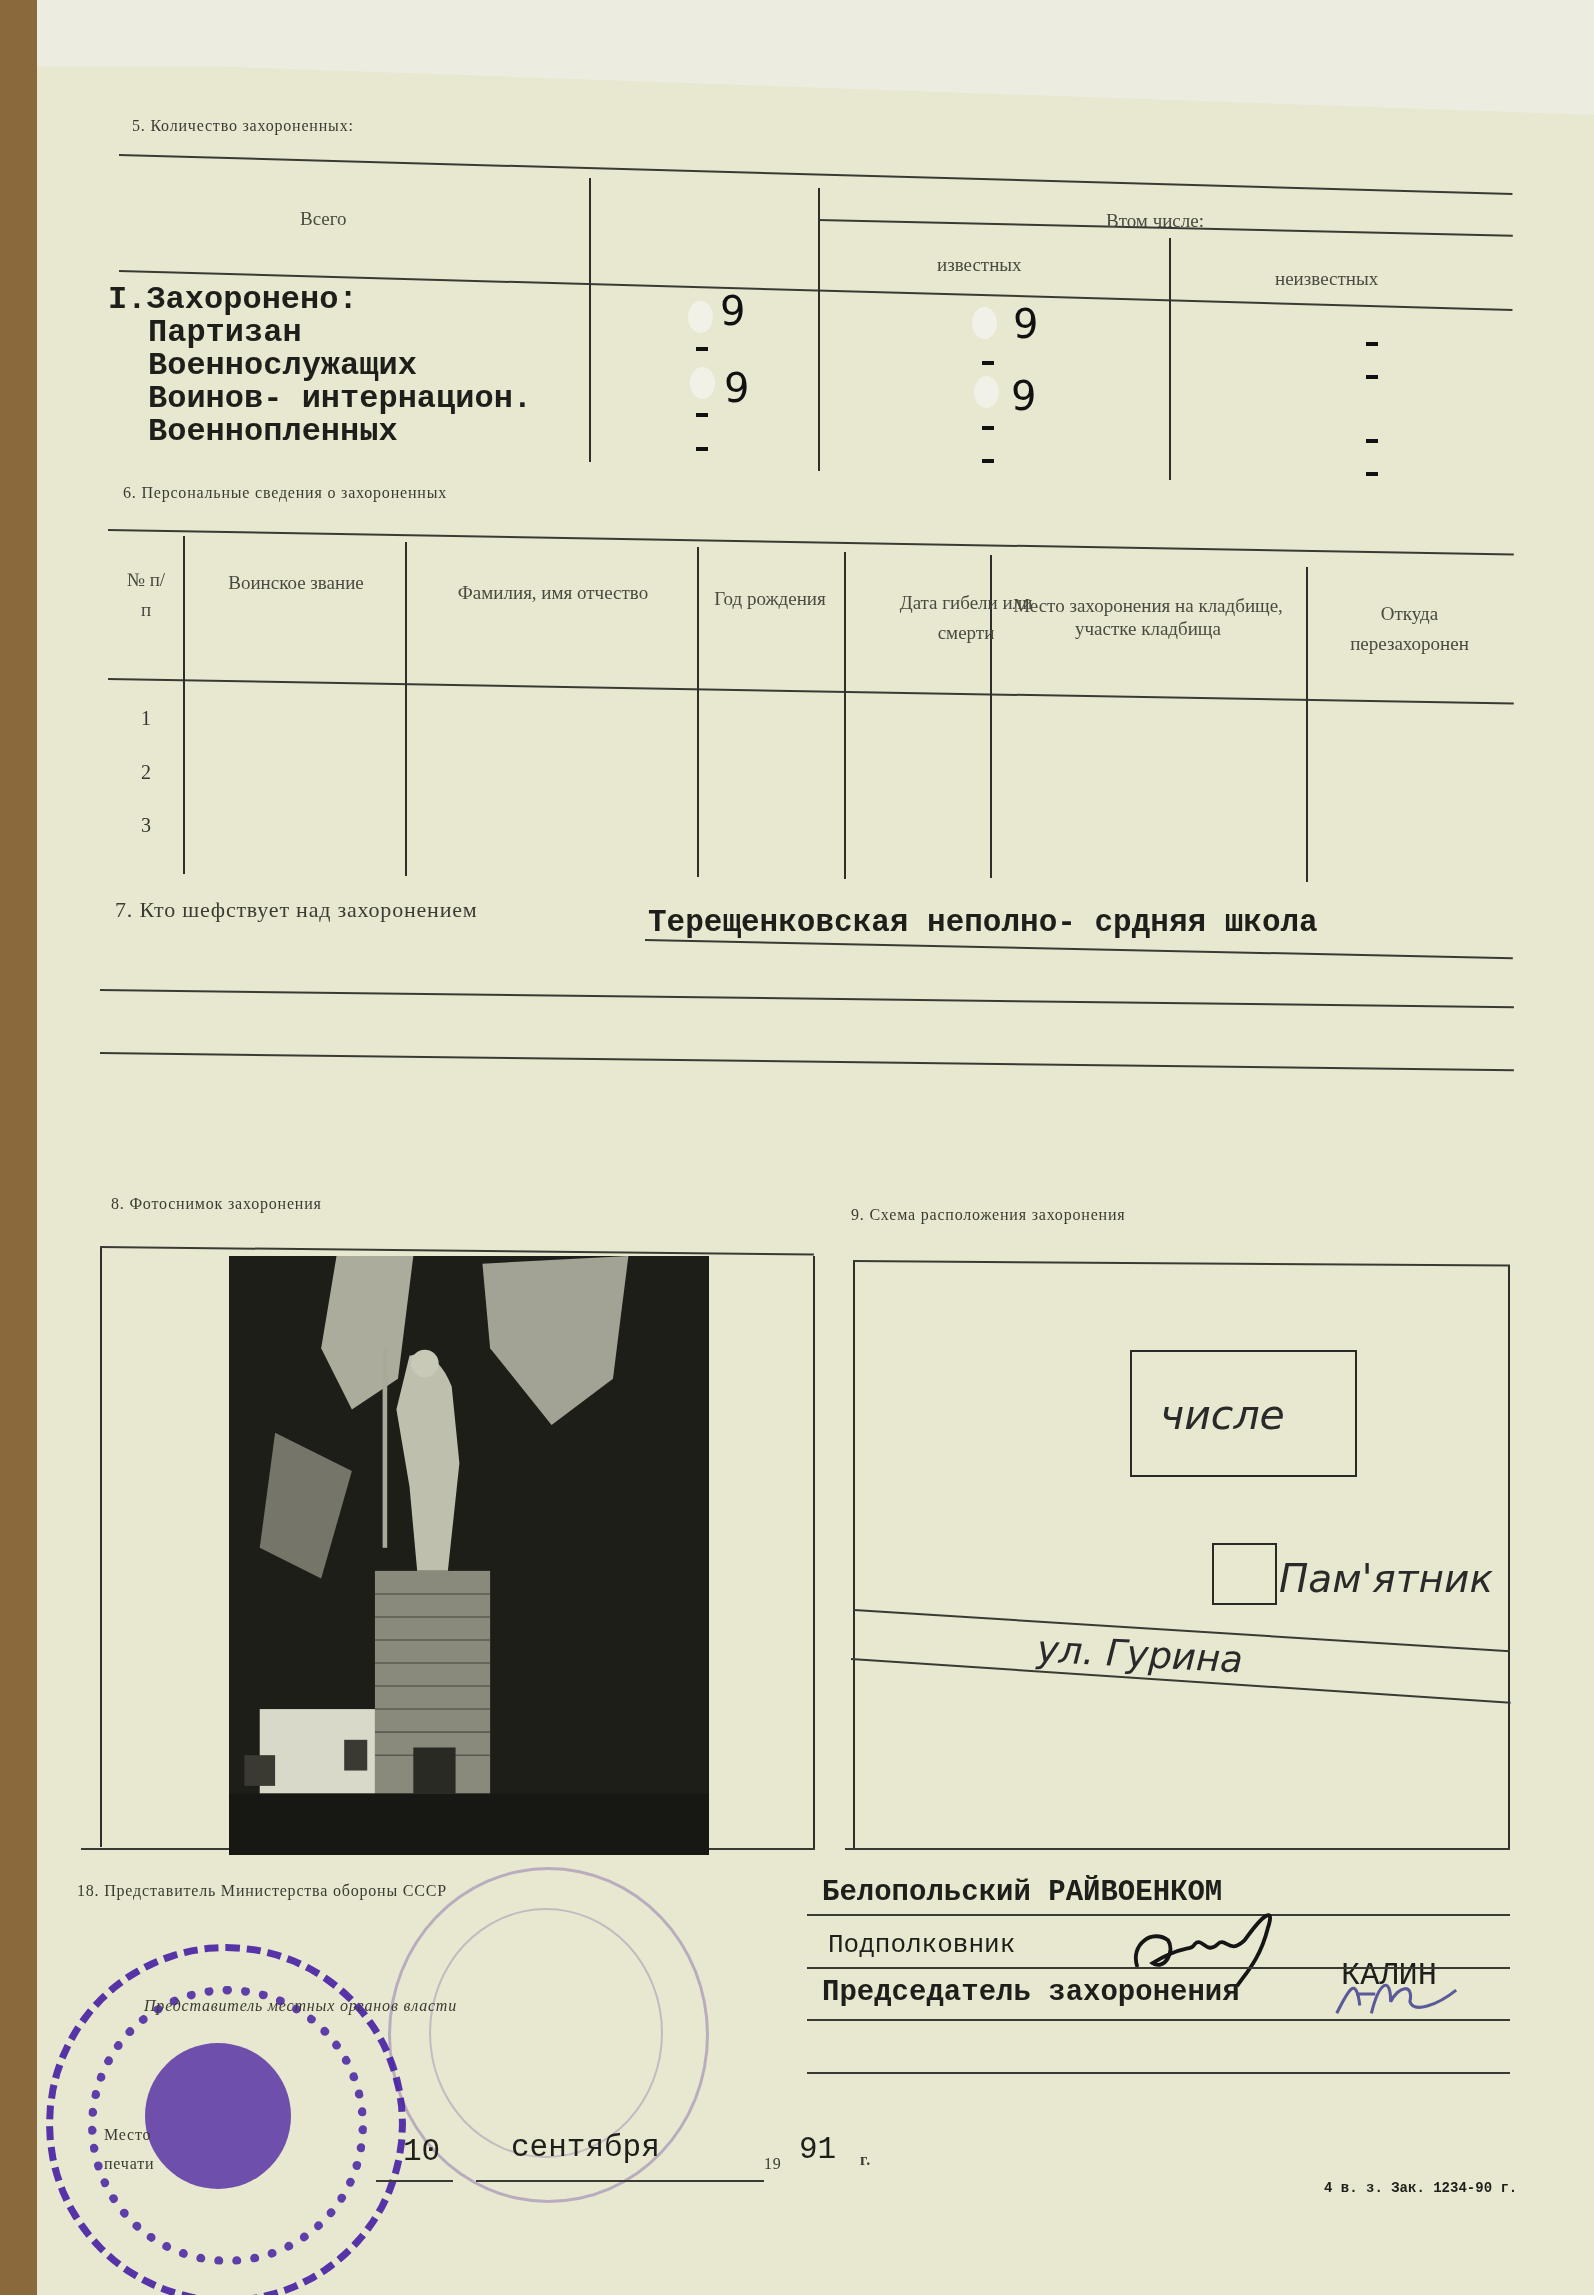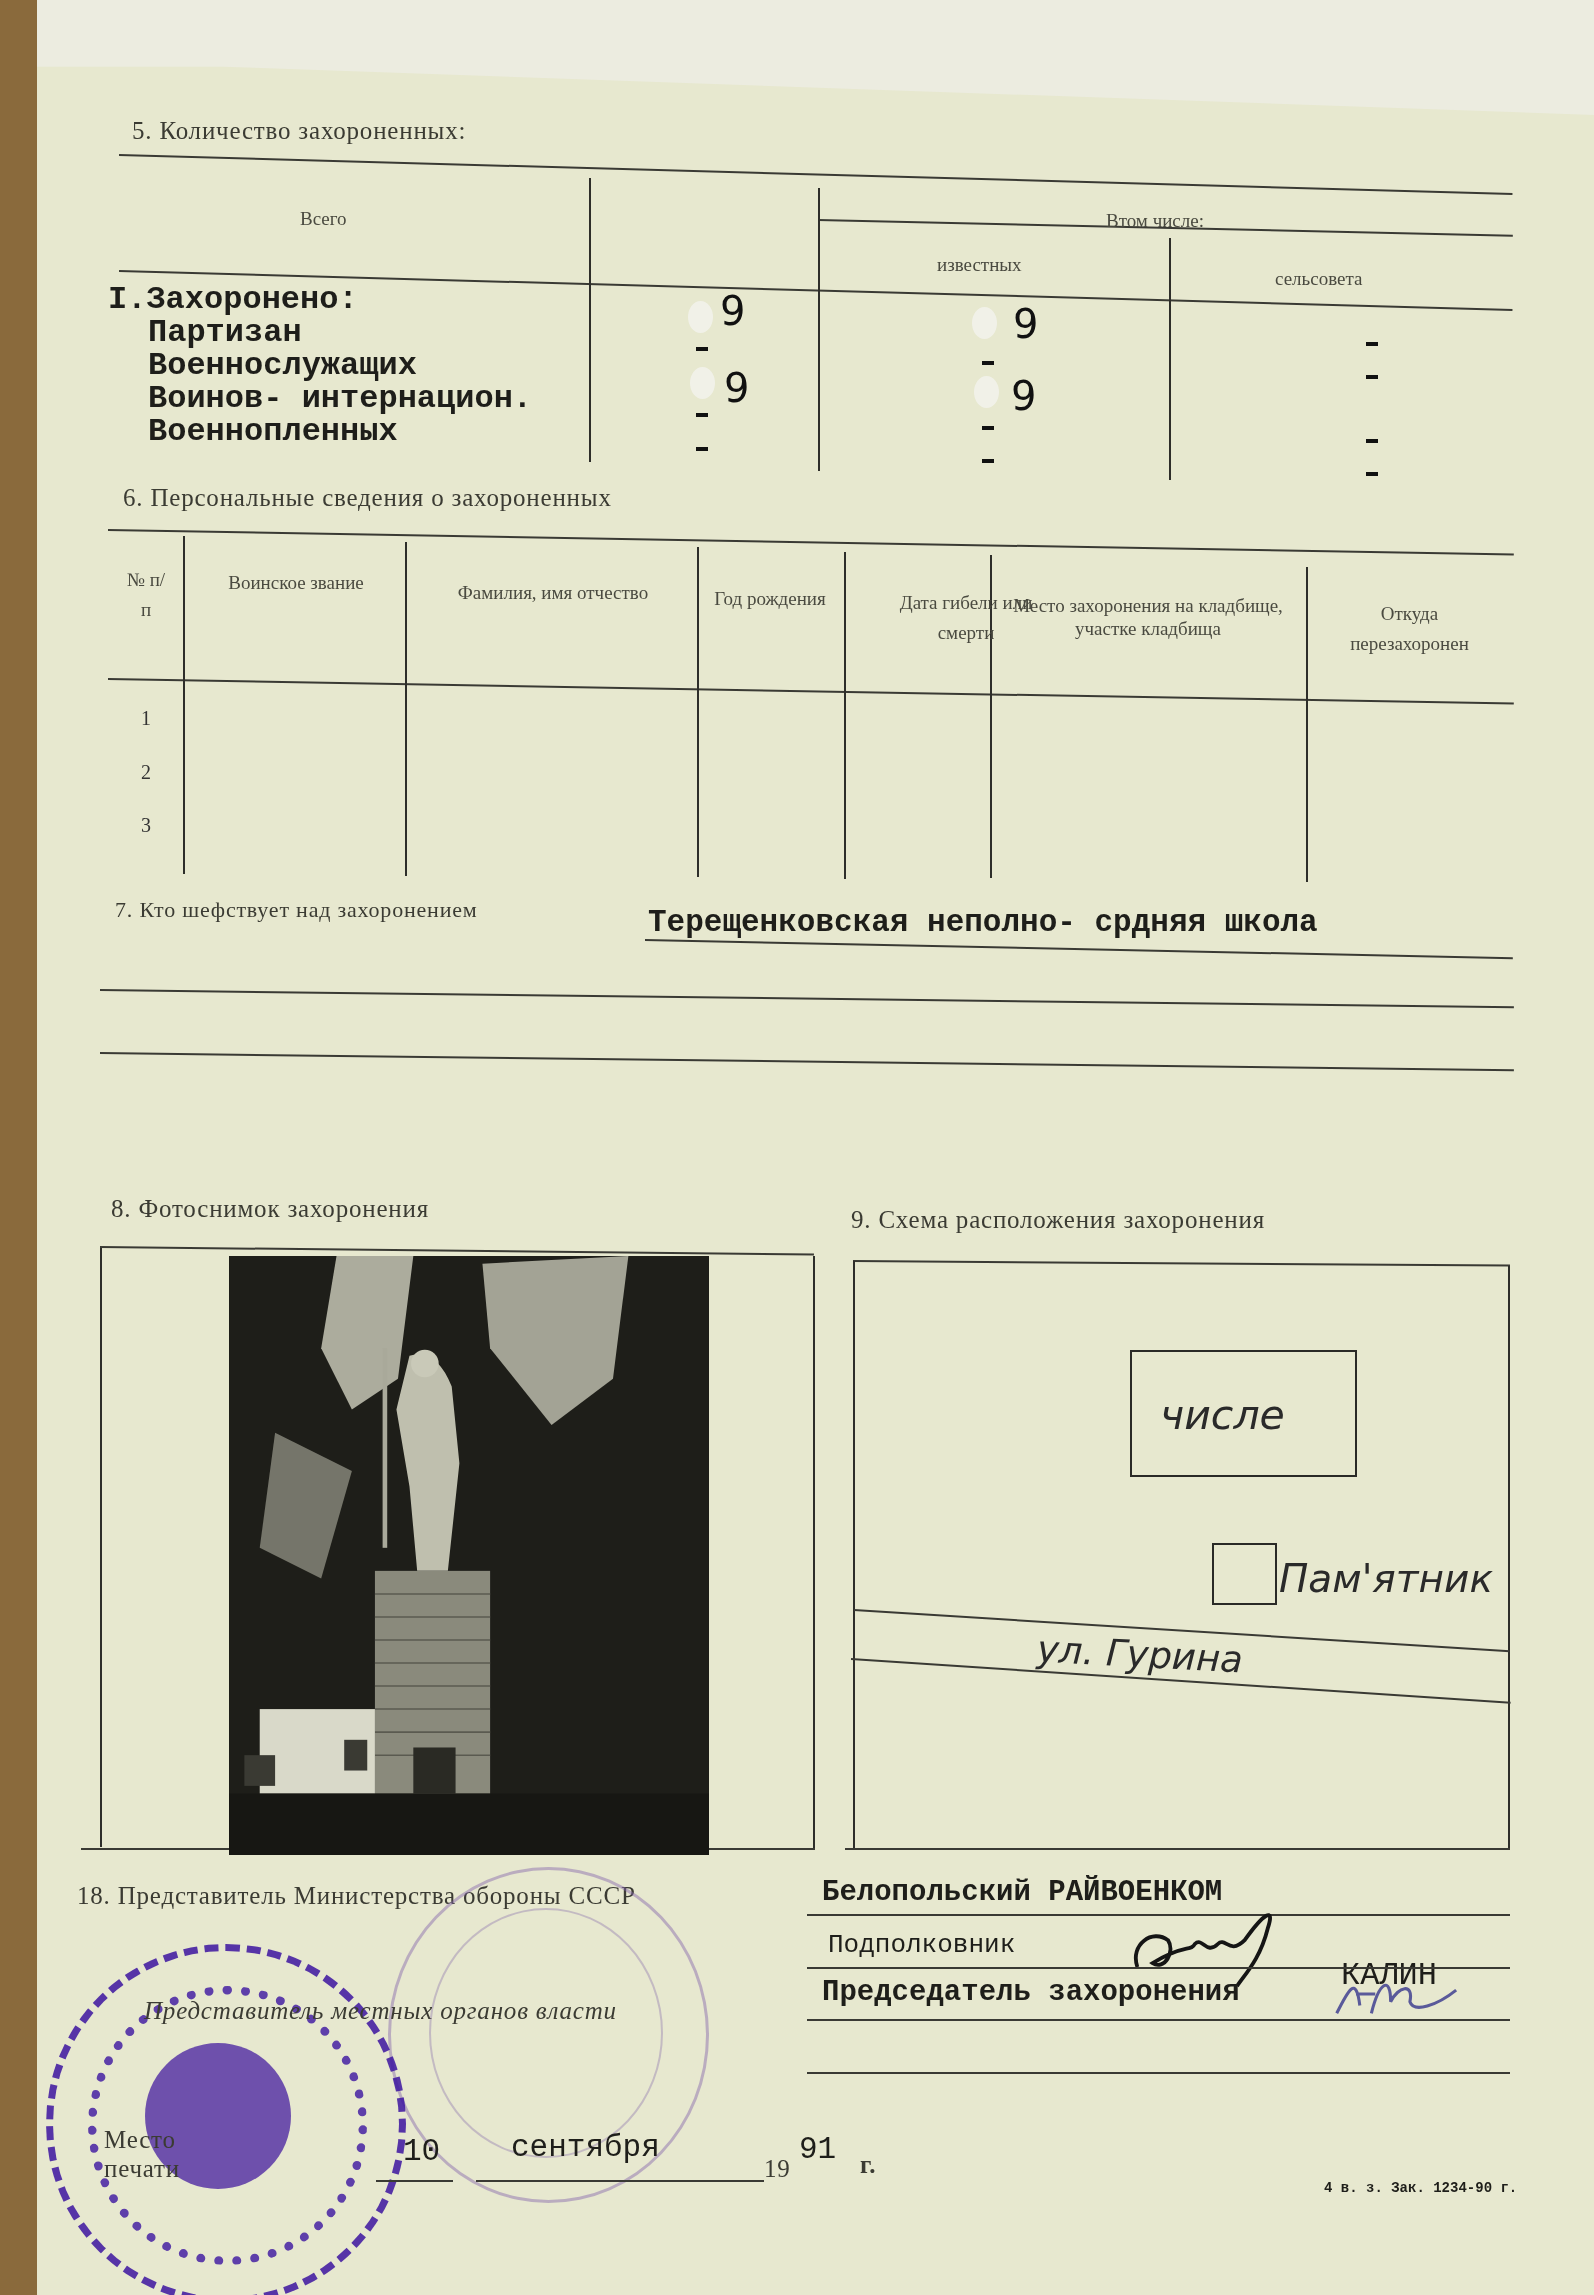--- a/index.html
+++ b/index.html
@@ -15,21 +15,21 @@
   .fold {
     position: absolute; left: 37px; top: 0; width: 1558px; height: 115px;
     background: #ecece0;
     clip-path: polygon(0 0, 100% 0, 100% 100%, 12% 58%, 0 58%);
   }
   .mono  { font-family: "Liberation Mono", monospace; color: #1e1e1a; font-weight: bold; }
   .hand  { font-family: "DejaVu Sans", sans-serif; font-style: italic; color: #2a2a2a; }
   .abs { position: absolute; }
   .hline { position: absolute; height: 2.3px; background: #3a3a34; transform-origin: left center; }
   .vline { position: absolute; width: 1.5px; background: #2e2e2a; }
-  .section-title { position: absolute; font-size: 25px; color: #3b3b33; letter-spacing: 0.8px; }
+  .section-title { position: absolute; font-size: 16px; color: #3b3b33; letter-spacing: 0.8px; }
   .col-head { position: absolute; font-size: 19px; color: #4a4a40; text-align: center; line-height: 1.6; }
   .typed { position: absolute; font-size: 32px; line-height: 1.02; }
   .dash { position: absolute; width: 12.3px; height: 3.8px; background: #111; }
   .nine { position: absolute; font-family: "DejaVu Sans", sans-serif; font-size: 40px; color: #111; }
   .blot { position: absolute; width: 24.6px; height: 32px; border-radius: 50%; background: #f2f2ea; opacity: 0.9; }
   .row-num { position: absolute; font-size: 20px; color: #333; }
   .photo {
     position: absolute; left: 229px; top: 1256px; width: 480px; height: 599px;
     background: radial-gradient(ellipse at 20% 15%, #cfcfbf 0 8%, transparent 18%),
                 radial-gradient(ellipse at 70% 10%, #d6d6c6 0 10%, transparent 22%),
@@ -52,21 +52,21 @@
 <div class="hline" style="left:818px; top:219px; width:695px; transform:rotate(1.3deg);"></div>
 <div class="hline" style="left:119px; top:270px; width:1394px; transform:rotate(1.6deg);"></div>
 
 <div class="vline" style="left:589px; top:178px; height:284px;"></div>
 <div class="vline" style="left:818px; top:188px; height:283px;"></div>
 <div class="vline" style="left:1169px; top:238px; height:242px;"></div>
 
 <div class="col-head" style="left:300px; top:204px;">Всего</div>
 <div class="col-head" style="left:1106px; top:206px;">Втом числе:</div>
 <div class="col-head" style="left:937px; top:250px;">известных</div>
-<div class="col-head" style="left:1275px; top:264px;">сельсовета</div>
+<div class="col-head" style="left:1275px; top:264px;">неизвестных</div>
 
 <div class="typed mono" style="left:108px; top:284px;">I.Захоронено:</div>
 <div class="typed mono" style="left:148px; top:317px;">Партизан</div>
 <div class="typed mono" style="left:148px; top:350px;">Военнослужащих</div>
 <div class="typed mono" style="left:148px; top:383px;">Воинов- интернацион.</div>
 <div class="typed mono" style="left:148px; top:416px;">Военнопленных</div>
 
 <div class="blot" style="left:688px; top:301px;"></div>
 <div class="nine" style="left:720px; top:288px;">9</div>
 <div class="dash" style="left:696px; top:347px;"></div>

